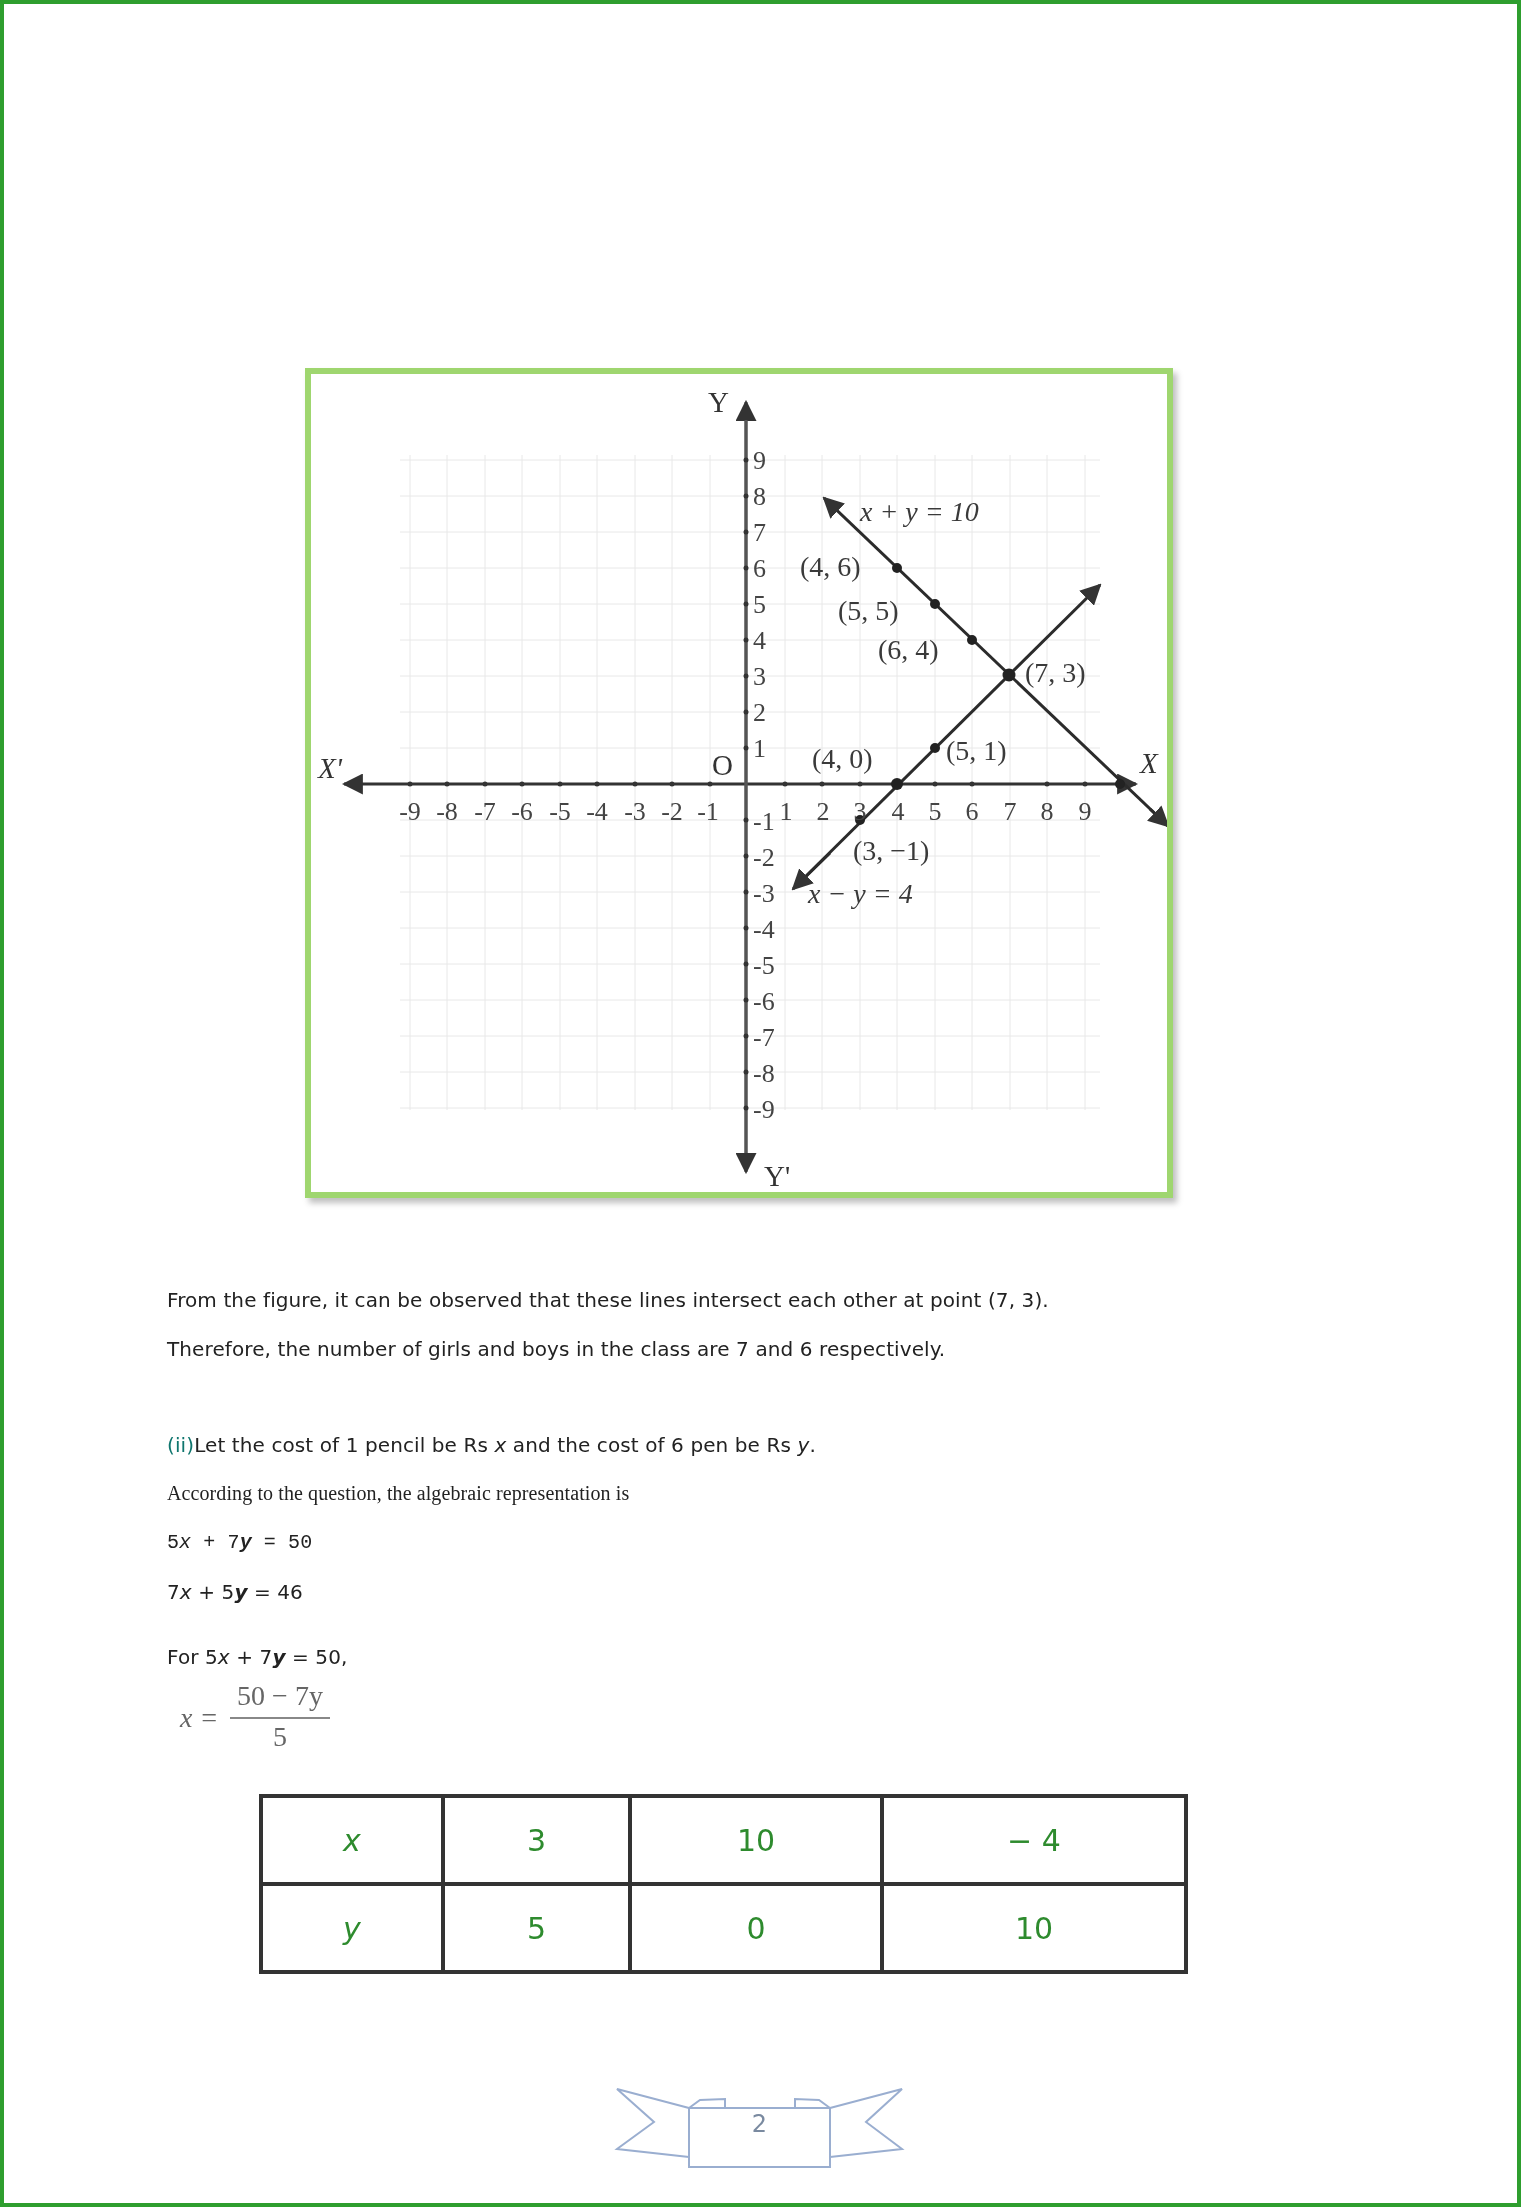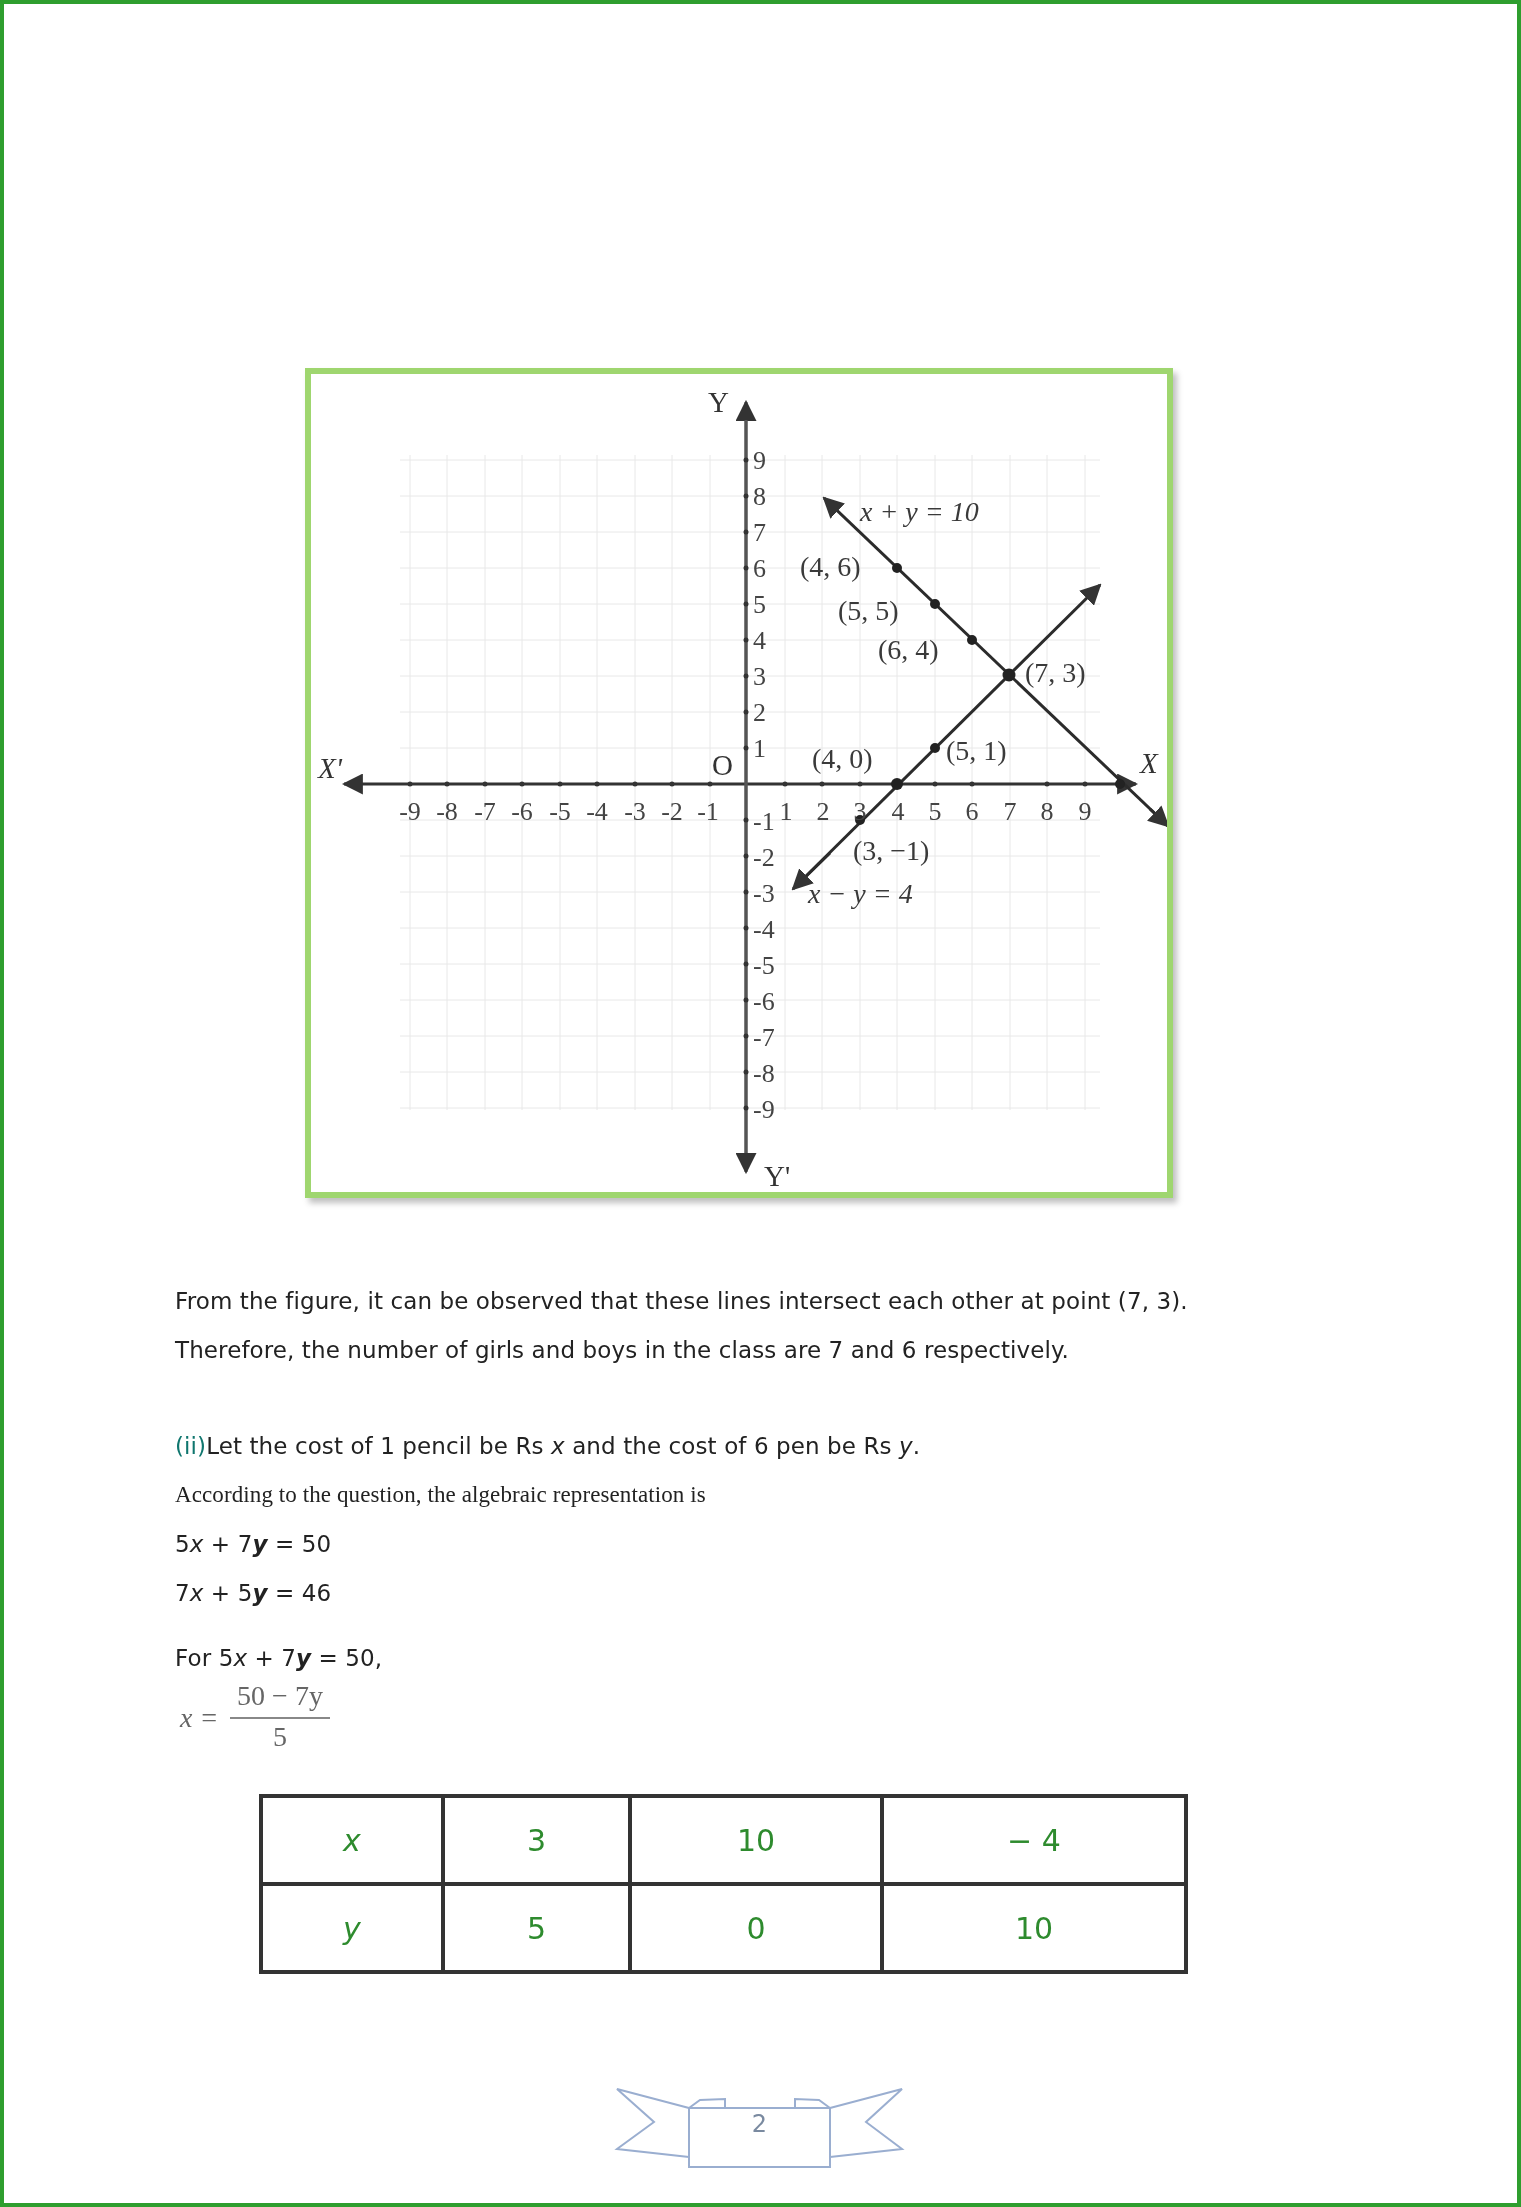--- a/index.html
+++ b/index.html
@@ -1,20 +1,20 @@
 <!DOCTYPE html>
 <html><head>
 <meta charset="utf-8">
 <style>
   html, body { margin: 0; padding: 0; background: #ffffff; }
   body { width: 1521px; height: 2207px; position: relative; overflow: hidden; font-family: "DejaVu Sans", sans-serif; }
   .page-border { position: absolute; left: 0; top: 0; width: 1521px; height: 2207px; box-sizing: border-box; border: 4px solid #2e9e2e; }
   .figure-frame { position: absolute; left: 305px; top: 368px; width: 868px; height: 830px; box-sizing: border-box; border: 6px solid #9fd66f; background: #fff; box-shadow: 4px 5px 6px rgba(0,0,0,0.25); }
   .figure-svg { position: absolute; left: 0; top: 0; }
-  .text-line { position: absolute; left: 175px; font-size: 23px; color: #222; white-space: nowrap; letter-spacing: 0.1px; }
+  .text-line { position: absolute; left: 167px; font-size: 20px; color: #222; white-space: nowrap; letter-spacing: 0.1px; }
   .green { color: #0f766e; font-weight: normal; }
   .it { font-style: italic; }
   .bi { font-style: italic; font-weight: bold; }
   .formula { position: absolute; left: 180px; top: 1680px; font-family: "Liberation Serif", serif; color: #666; font-size: 28px; }
   .formula .lhs { position: absolute; left: 0; top: 22px; font-style: italic; white-space: nowrap; }
   .formula .frac { position: absolute; left: 50px; top: 0; text-align: center; width: 100px; }
   .formula .num { display: block; border-bottom: 2px solid #888; padding-bottom: 5px; white-space: nowrap; }
   .formula .den { display: block; padding-top: 2px; }
   table.values { position: absolute; left: 259px; top: 1794px; border-collapse: collapse; }
   table.values td { border: 4px solid #333; text-align: center; color: #2e8b2e; font-size: 30px; height: 84px; padding: 0; }
@@ -193,21 +193,21 @@
 </div>
 
 <div class="text-line" style="top:1288px;">From the figure, it can be observed that these lines intersect each other at point (7, 3).</div>
 <div class="text-line" style="top:1337px;">Therefore, the number of girls and boys in the class are 7 and 6 respectively.</div>
 
 <div class="text-line" style="top:1433px;">
   <span class="green">(ii)</span><span>Let the cost of 1 pencil be Rs </span><span class="it">x</span><span> and the cost of 6 pen be Rs </span><span class="it">y</span><span>.</span>
 </div>
 <div class="text-line" style="top:1482px;font-family:Liberation Serif, serif;">According to the question, the algebraic representation is</div>
 
-<div class="text-line" style="top:1531px;">
+<div class="text-line" style="top:1531px;font-family:Liberation Mono, monospace;">
   <span>5</span><span class="it">x</span><span> + 7</span><span class="bi">y</span><span> = 50</span>
 </div>
 <div class="text-line" style="top:1580px;">
   <span>7</span><span class="it">x</span><span> + 5</span><span class="bi">y</span><span> = 46</span>
 </div>
 <div class="text-line" style="top:1629px;margin-top:16px;">
   <span>For 5</span><span class="it">x</span><span> + 7</span><span class="bi">y</span><span> = 50,</span>
 </div>
 
 <div class="formula">

